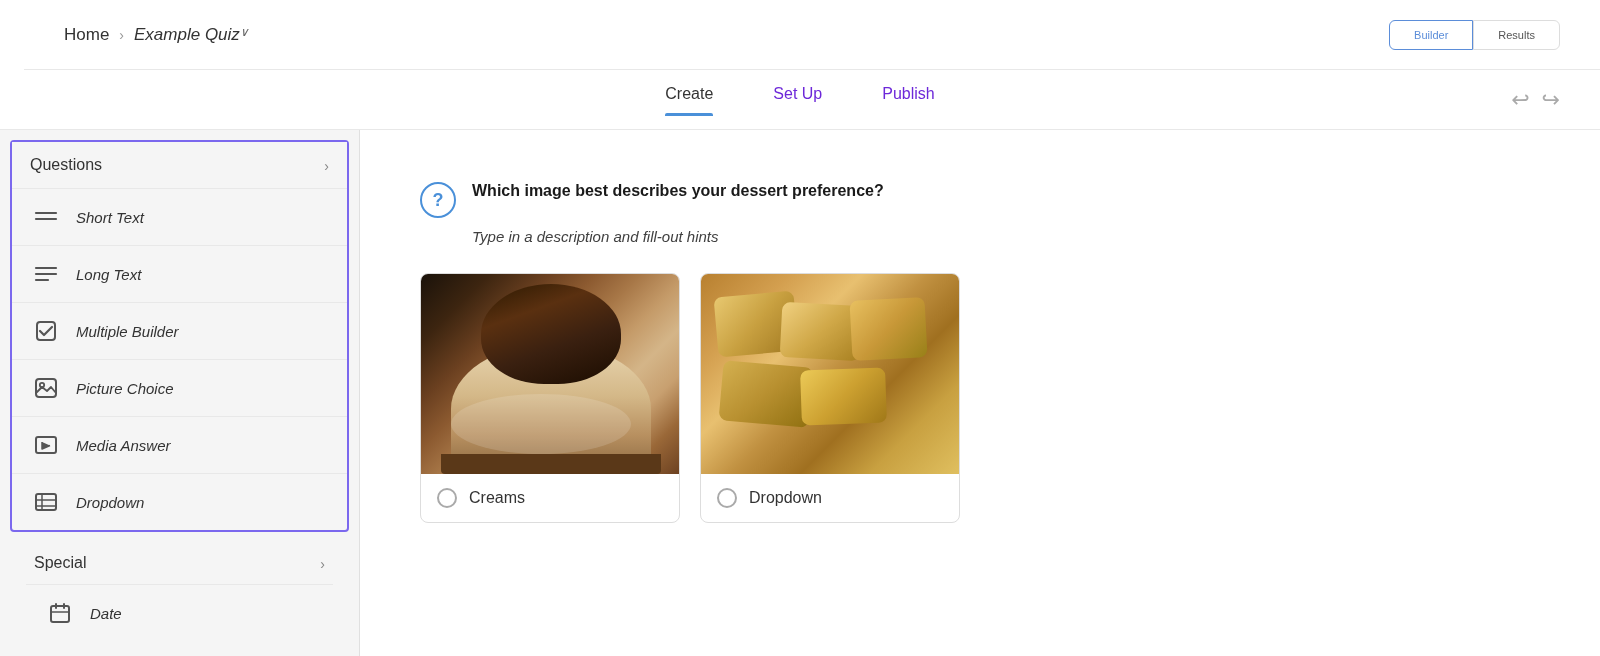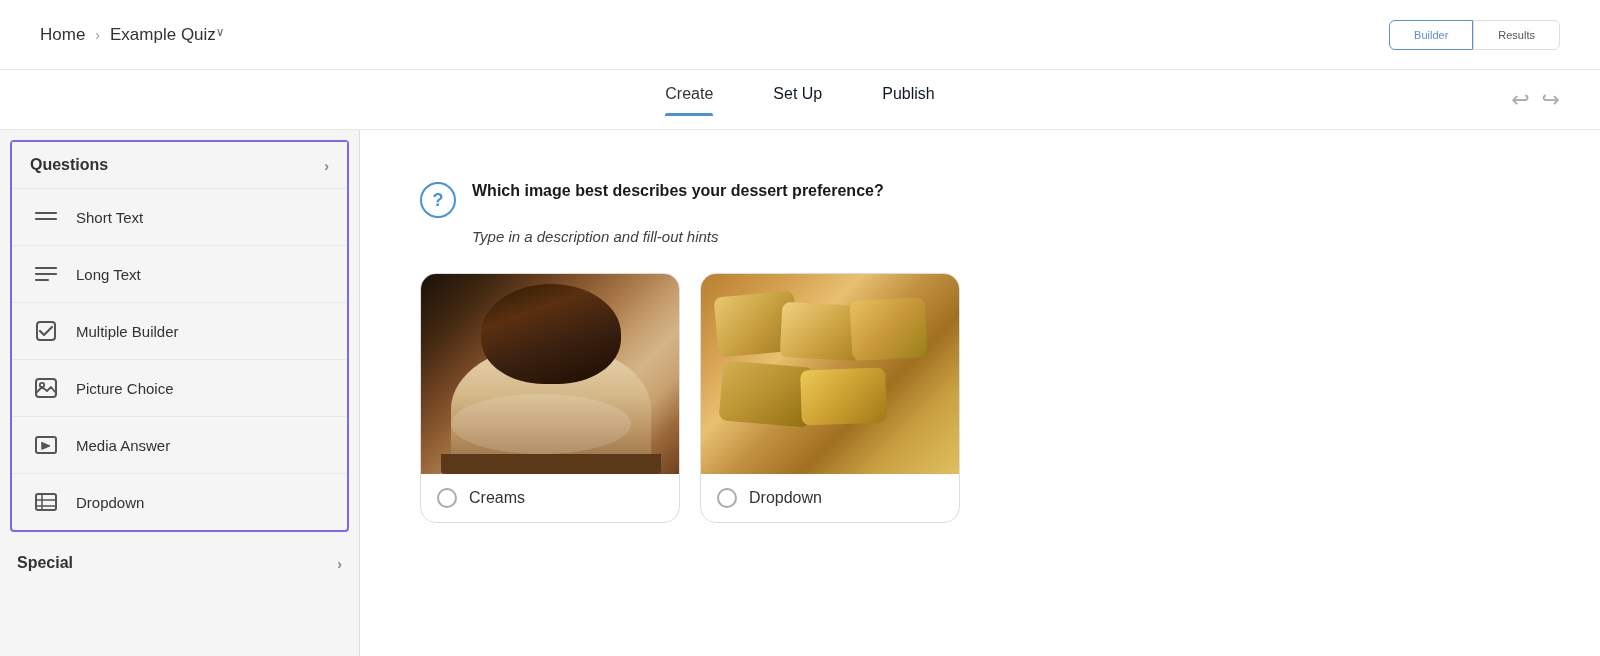--- a/index.html
+++ b/index.html
@@ -6,34 +6,36 @@
     body { font-family: -apple-system, BlinkMacSystemFont, 'Segoe UI', sans-serif; background: #fff; height: 656px; width: 1600px; overflow: hidden; }
 
     
     .top-nav {
       display: flex;
       align-items: center;
       justify-content: space-between;
       padding: 0 40px;
       height: 70px;
       border-bottom: 1px solid #e8e8e8;
+      margin-left: 24px;
     }
     .breadcrumb {
       display: flex;
       align-items: center;
       gap: 10px;
       font-size: 17px;
       color: #333;
     }
     .breadcrumb .chevron { color: #999; font-size: 14px; }
     .breadcrumb .quiz-name {
       display: flex;
       align-items: flex-start;
       gap: 0;
       cursor: pointer;
+      font-style: italic;
     }
     .breadcrumb .quiz-name .caret { font-size: 12px; color: #666; }
 
     .nav-tabs {
       display: flex;
       align-items: center;
       gap: 0;
     }
     .nav-tab {
       padding: 8px 24px;
@@ -52,21 +54,21 @@
       display: flex;
       align-items: center;
       justify-content: center;
       gap: 60px;
       height: 60px;
       border-bottom: 1px solid #e8e8e8;
       position: relative;
     }
     .sub-nav-item {
       font-size: 16px;
-      color: #0f172a;
+      color: #6d28d9;
       cursor: pointer;
       padding-bottom: 12px;
       position: relative;
     }
     .sub-nav-item.active {
       color: #333;
       font-weight: 500;
     }
     .sub-nav-item.active::after {
       content: '';
@@ -113,36 +115,37 @@
       margin: 10px;
       border-radius: 4px;
       background: #f5f5f5;
     }
     .sidebar-section-header {
       display: flex;
       align-items: flex-end;
       justify-content: space-between;
       padding: 14px 18px;
       font-size: 16px;
-      font-weight: 700;
+      font-weight: 400;
       color: #333;
       cursor: pointer;
       background: #f5f5f5;
     }
     .sidebar-section-header .chevron-right { color: #888; font-size: 14px; }
 
     .sidebar-item {
       display: flex;
       align-items: center;
       gap: 16px;
       padding: 14px 20px;
       cursor: pointer;
       font-size: 15px;
       color: #333;
       border-top: 1px solid #e8e8e8;
+      font-style: italic;
     }
     .sidebar-item-icon {
       width: 28px;
       height: 28px;
       display: flex;
       align-items: center;
       justify-content: center;
       color: #555;
     }
 
@@ -188,21 +191,21 @@
       margin-bottom: 28px;
     }
 
     .image-choices {
       display: flex;
       gap: 20px;
       margin-left: 0;
     }
     .image-choice-card {
       border: 1.5px solid #ddd;
-      border-radius: 16px;
+      border-radius: 8px;
       overflow: hidden;
       width: 260px;
       background: #fff;
     }
     .image-choice-img {
       width: 260px;
       height: 200px;
       object-fit: cover;
       display: block;
     }
@@ -356,24 +359,35 @@
             <rect x="2" y="2" width="20" height="16" rx="2" stroke="#555" stroke-width="2"></rect>
             <line x1="2" y1="8" x2="22" y2="8" stroke="#555" stroke-width="1.5"></line>
             <line x1="2" y1="14" x2="22" y2="14" stroke="#555" stroke-width="1.5"></line>
             <line x1="8" y1="2" x2="8" y2="18" stroke="#555" stroke-width="1.5"></line>
           </svg>
         </div>
         <span>Dropdown</span>
       </div>
     </div>
 
-    <div style="margin: 0 9px;">
+    <div style="margin: 0 26px;">
       <div class="sidebar-section-header" style="border:none; padding: 12px 8px;">
         <span>Special</span>
         <span class="chevron-right">›</span>
+      </div>
+      <div class="sidebar-item" style="border-top: 1px solid #e8e8e8;">
+        <div class="sidebar-item-icon">
+          <svg width="22" height="22" viewBox="0 0 22 22" fill="none" xmlns="http://www.w3.org/2000/svg">
+            <rect x="2" y="4" width="18" height="16" rx="2" stroke="#555" stroke-width="2"></rect>
+            <line x1="7" y1="2" x2="7" y2="6" stroke="#555" stroke-width="2" stroke-linecap="round"></line>
+            <line x1="15" y1="2" x2="15" y2="6" stroke="#555" stroke-width="2" stroke-linecap="round"></line>
+            <line x1="2" y1="10" x2="20" y2="10" stroke="#555" stroke-width="1.5"></line>
+          </svg>
+        </div>
+        <span>Date</span>
       </div>
     </div>
   </div>
 
   <div class="main-content">
     <div class="question-header">
       <div class="question-icon">?</div>
       <div class="question-title">Which image best describes your dessert preference?</div>
     </div>
     <div class="question-description">Type in a description and fill-out hints</div>

